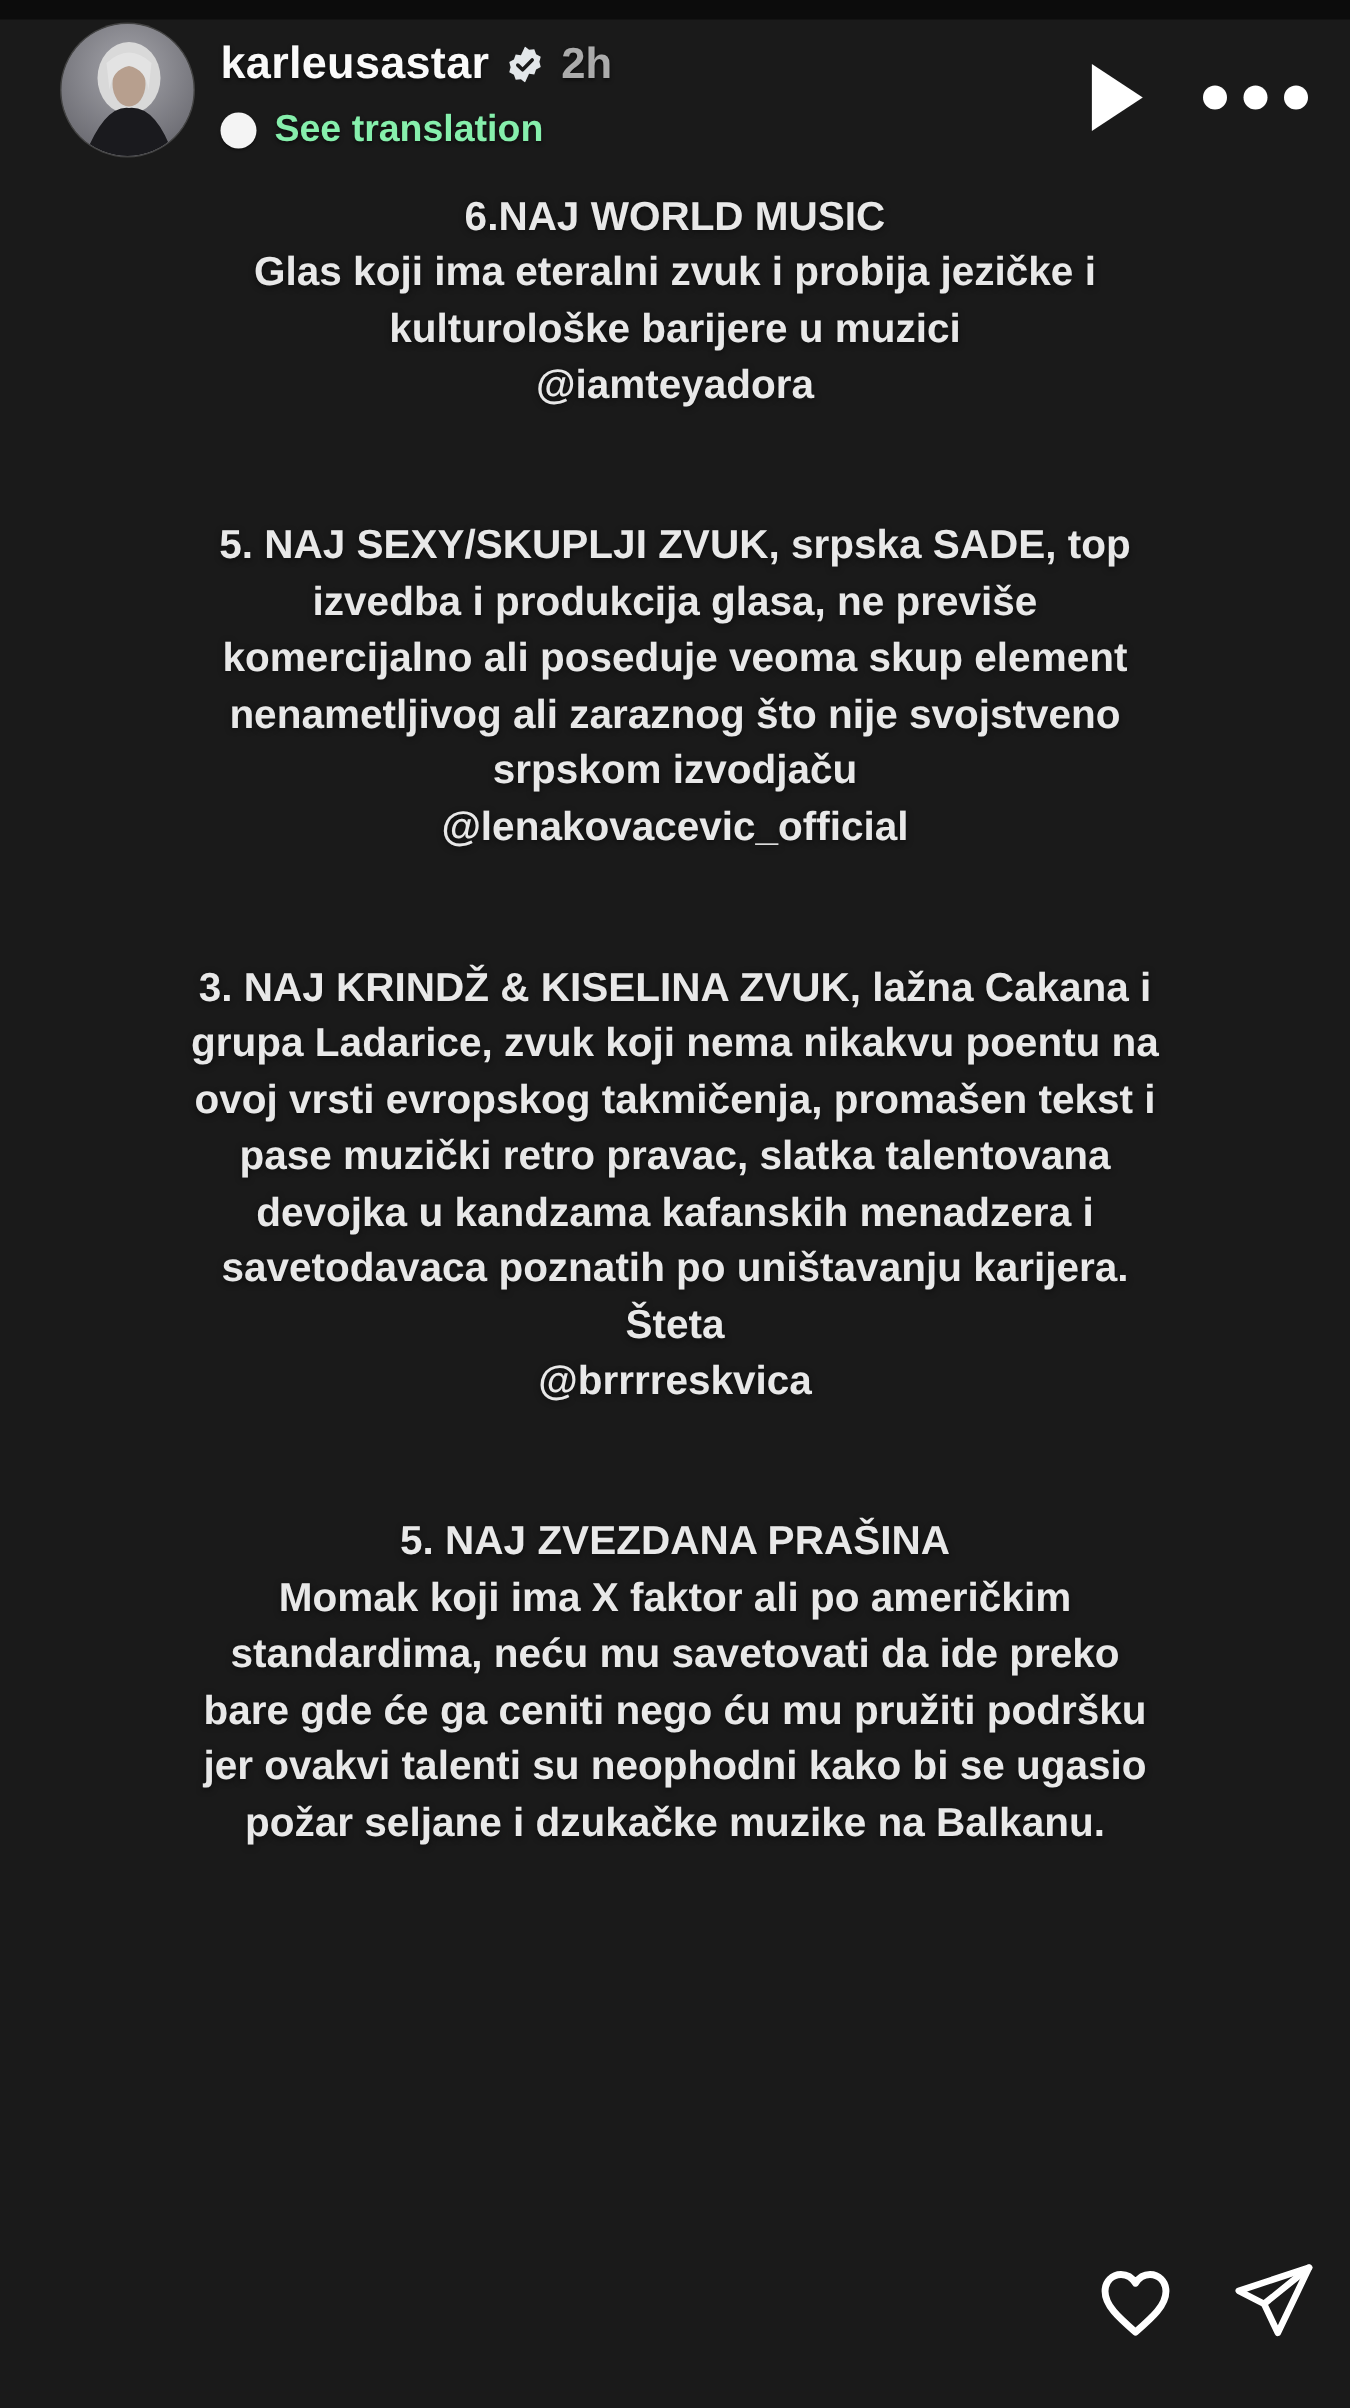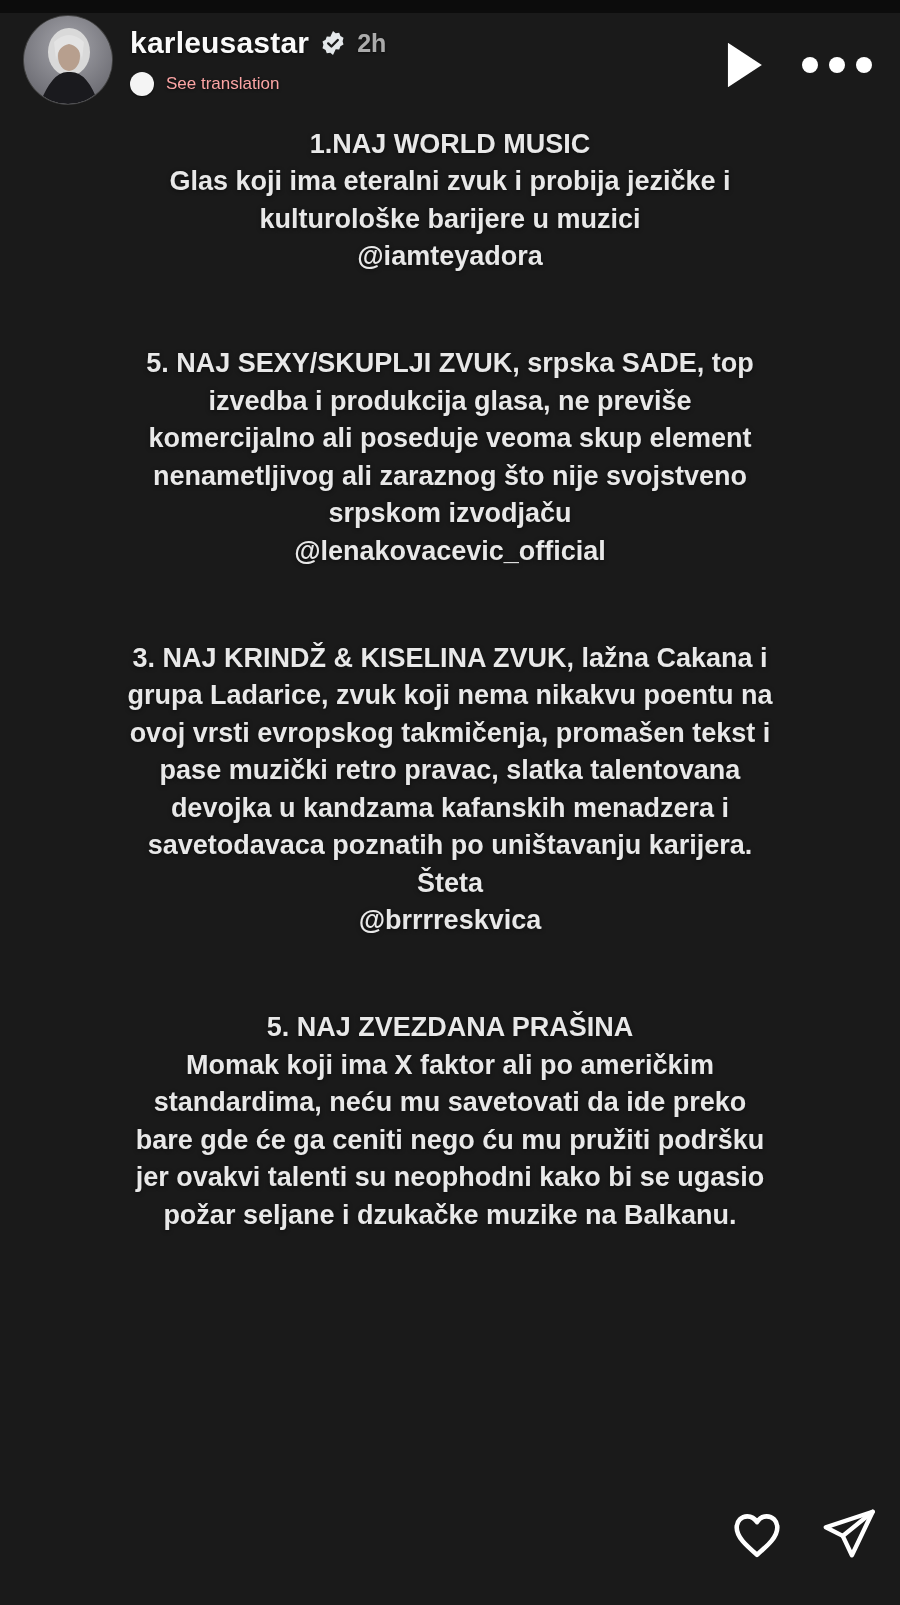--- a/index.html
+++ b/index.html
@@ -9,45 +9,45 @@
     font-family:"Liberation Sans","DejaVu Sans",sans-serif;
     position:relative;overflow:hidden;
     -webkit-font-smoothing:antialiased;
   }
   .stage{position:absolute;inset:0;}
   .top-strip{
     position:absolute;top:0;left:0;right:0;height:13px;
     background:#0c0c0c;
   }
   
-  .header{position:absolute;top:16px;left:24px;display:flex;align-items:flex-start;z-index:5;}
+  .header{position:absolute;top:16px;left:41px;display:flex;align-items:flex-start;z-index:5;}
   .avatar{
     width:88px;height:88px;border-radius:50%;
     overflow:hidden;flex:0 0 auto;
     box-shadow:0 0 0 1px rgba(255,255,255,.18);
     background:#77777d;
   }
   .avatar svg{display:block;width:100%;height:100%;}
   .header-text{margin-left:18px;padding-top:10px;}
   .row1{display:flex;align-items:center;gap:12px;}
   .username{
     color:#fafafa;font-size:30px;font-weight:bold;
     letter-spacing:.2px;text-shadow:0 1px 3px rgba(0,0,0,.6);
   }
   .badge{width:24px;height:24px;display:inline-block;}
   .badge svg{display:block;width:100%;height:100%;}
-  .time{color:rgba(255,255,255,.65);font-size:25px;font-weight:bold;text-shadow:0 1px 3px rgba(0,0,0,.6);}
+  .time{color:rgba(255,255,255,.65);font-size:29px;font-weight:bold;text-shadow:0 1px 3px rgba(0,0,0,.6);}
   .row2{display:flex;align-items:center;gap:12px;margin-top:12px;cursor:pointer;}
   .trans-icon{
     width:24px;height:24px;border-radius:50%;
     background:#f4f4f4;display:inline-block;
     box-shadow:0 1px 2px rgba(0,0,0,.5);
   }
   .trans-label{
-    color:#fca5a5;font-size:17px;font-weight:400;
+    color:#86efac;font-size:25px;font-weight:700;
     text-shadow:0 1px 3px rgba(0,0,0,.6);
   }
   
   .controls{position:absolute;top:40px;right:28px;display:flex;align-items:center;gap:36px;z-index:5;}
   .play-btn{width:44px;height:50px;display:inline-block;cursor:pointer;}
   .play-btn svg{display:block;width:100%;height:100%;}
   .dots{display:flex;gap:11px;cursor:pointer;padding:8px 0;}
   .dots i{width:16px;height:16px;border-radius:50%;background:#fff;display:block;}
   
   .caption{
@@ -121,21 +121,21 @@
         </svg>
     </span>
     <span class="dots">
         <i></i>
         <i></i>
         <i></i>
       </span>
   </div>
 
   <div class="caption">
-    <p>1.NAJ WORLD MUSIC
+    <p>6.NAJ WORLD MUSIC
 Glas koji ima eteralni zvuk i probija jezičke i
 kulturološke barijere u muzici
 @iamteyadora</p>
     <p>5. NAJ SEXY/SKUPLJI ZVUK, srpska SADE, top
 izvedba i produkcija glasa, ne previše
 komercijalno ali poseduje veoma skup element
 nenametljivog ali zaraznog što nije svojstveno
 srpskom izvodjaču
 @lenakovacevic_official</p>
     <p>3. NAJ KRINDŽ &amp; KISELINA ZVUK, lažna Cakana i

